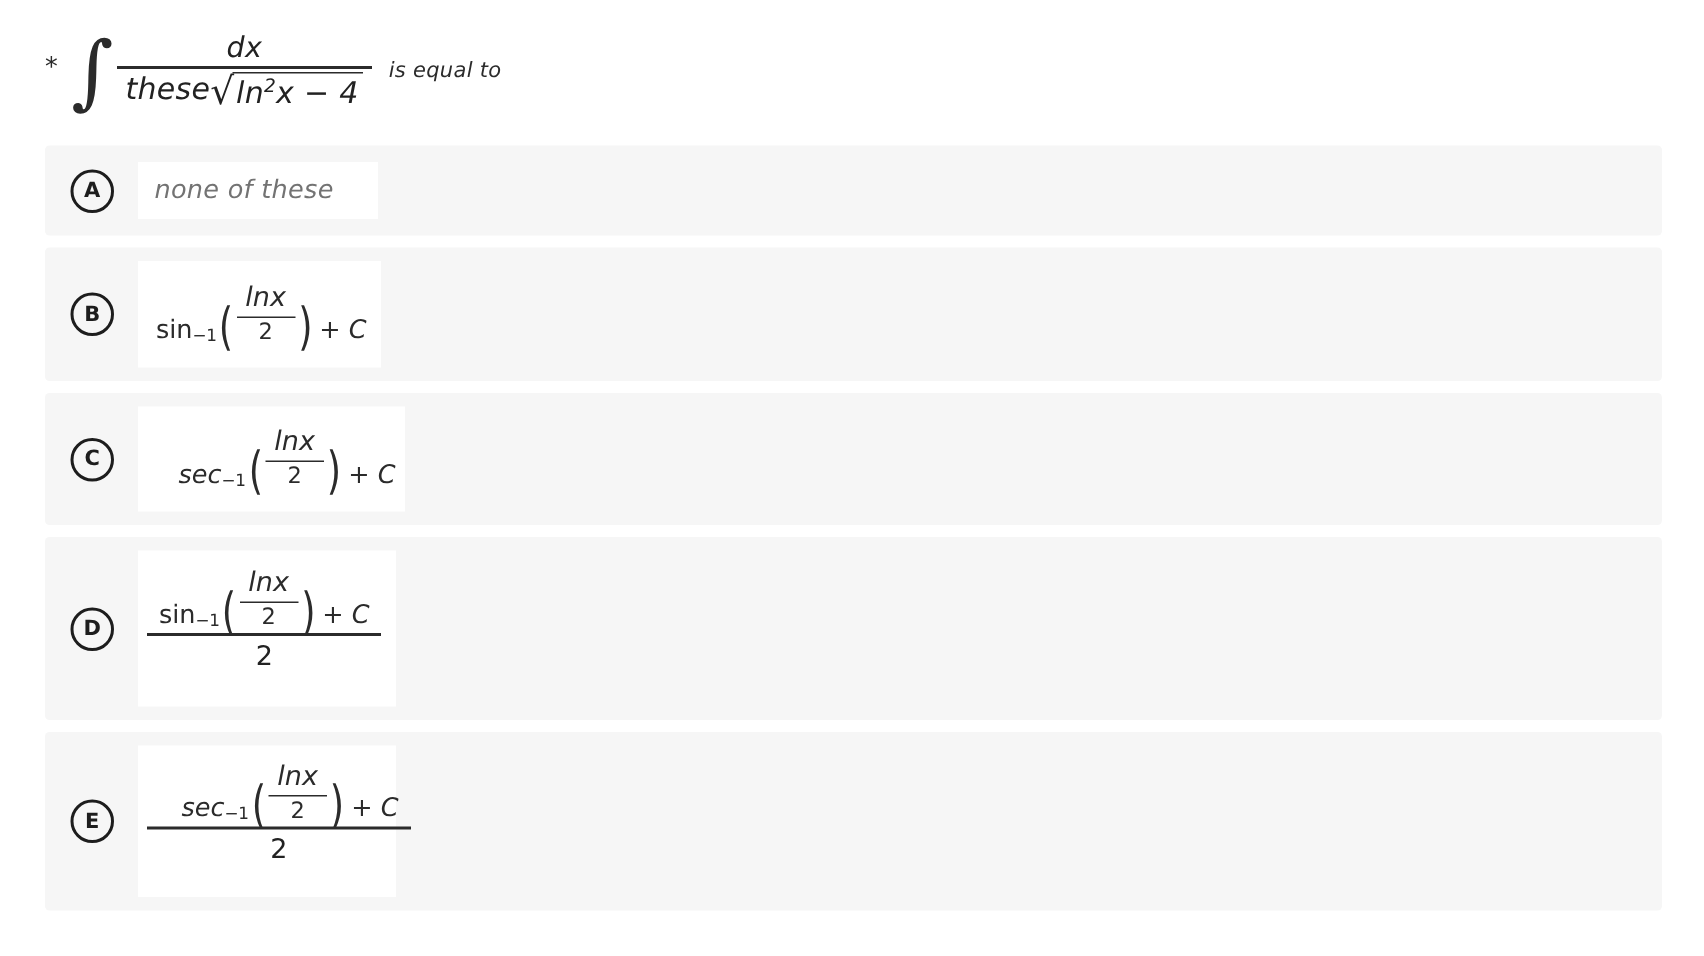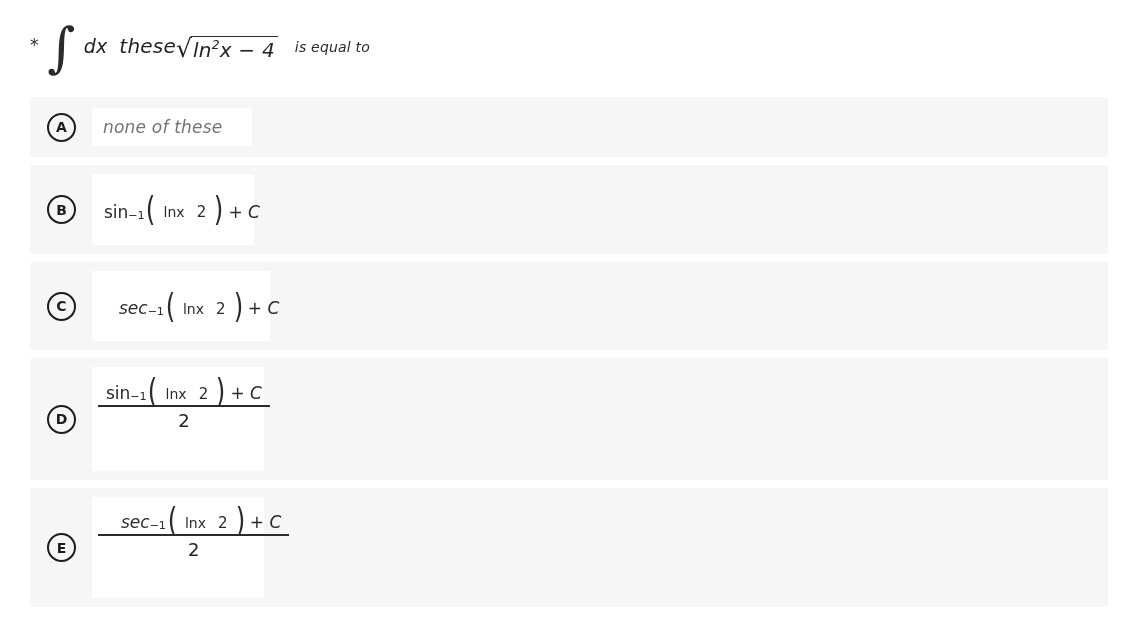--- a/index.html
+++ b/index.html
@@ -43,21 +43,21 @@
     font-size: 54px;
     font-style: italic;
     line-height: 0.72;
     color: #2b2b2b;
     margin-right: 2px;
     position: relative;
     top: 1px;
   }
   .frac {
     display: inline-flex;
-    flex-direction: row;
+    flex-direction: column;
     align-items: center;
     vertical-align: middle;
     text-align: center;
   }
   .frac > .num {
     padding: 0 6px 1px 6px;
   }
   .frac > .den {
     padding: 1px 6px 0 6px;
   }
@@ -185,21 +185,22 @@
     line-height: 0.72;
     font-style: normal;
     color: #2b2b2b;
     transform: scaleX(0.72);
     display: inline-block;
     position: relative;
     top: 0px;
   }
   .inner-frac .num,
   .inner-frac .den {
-    font-size: 14px;
+    font-size: 18px;
+    font-style: italic;
     line-height: 1.15;
   }
   .inner-frac .den { font-size: 15px; font-style: normal; }
   .inner-frac .bar { height: 1.4px; }
   .plus-c {
     font-size: 17px;
     font-style: normal;
     margin-left: 3px;
   }
   .plus-c i { font-style: italic; }

